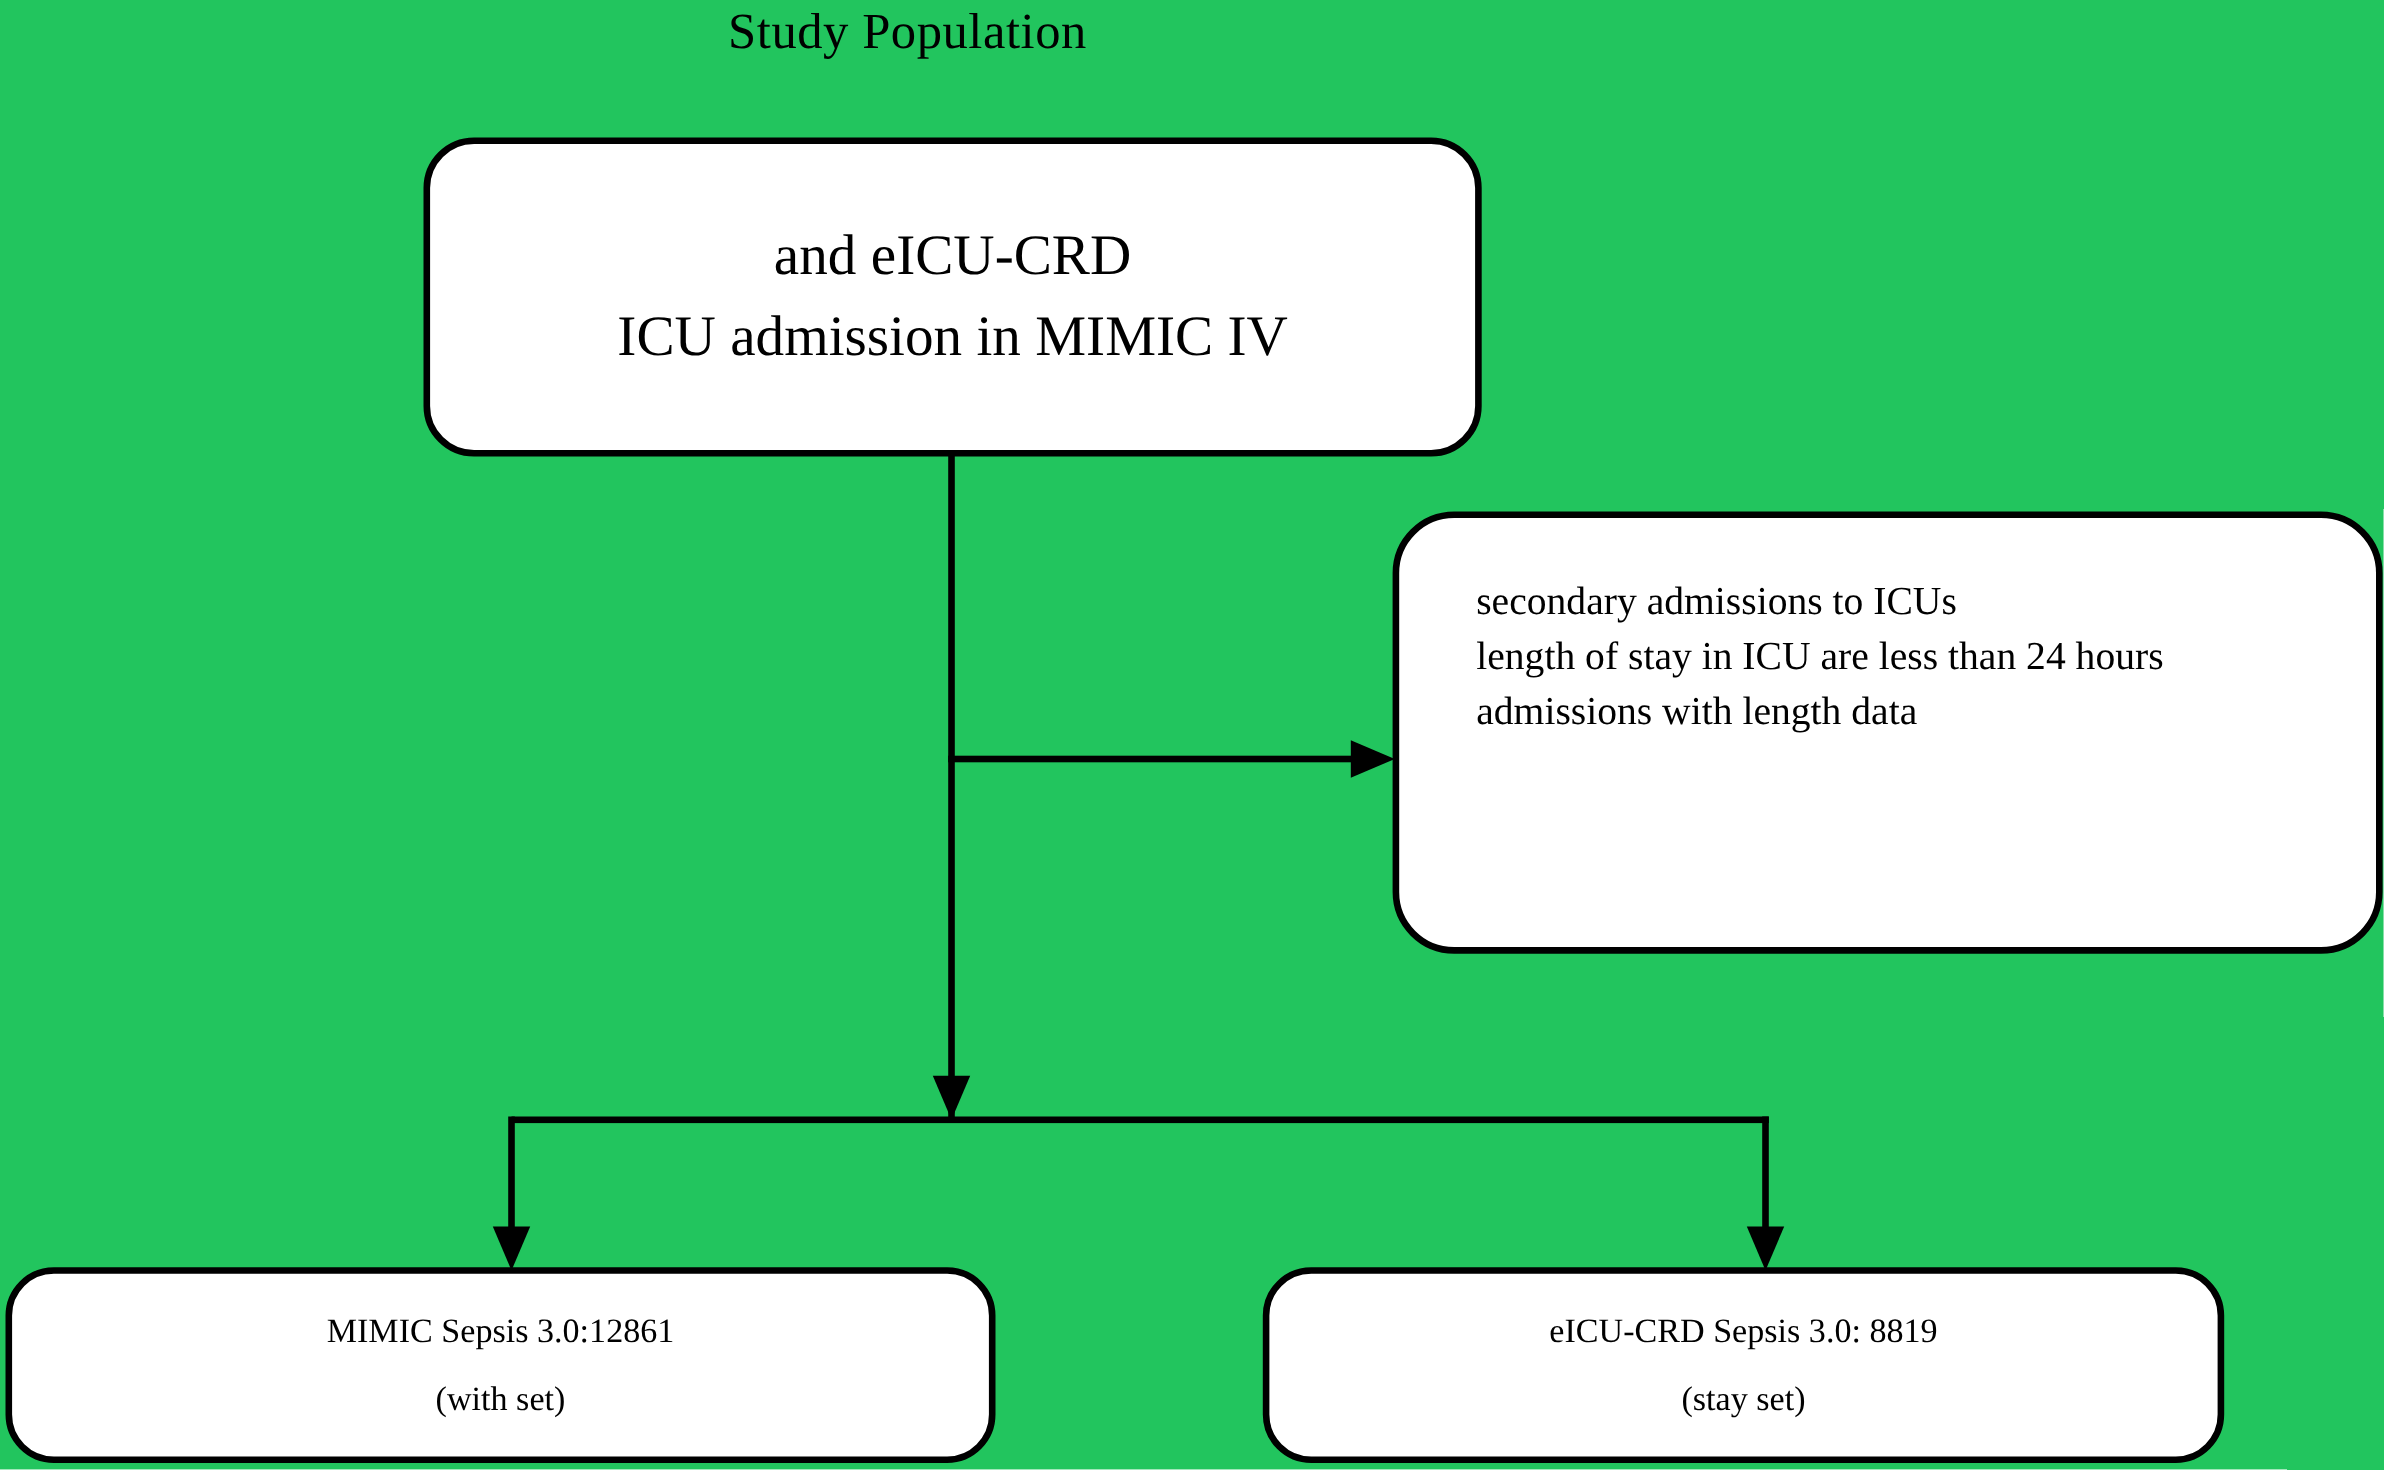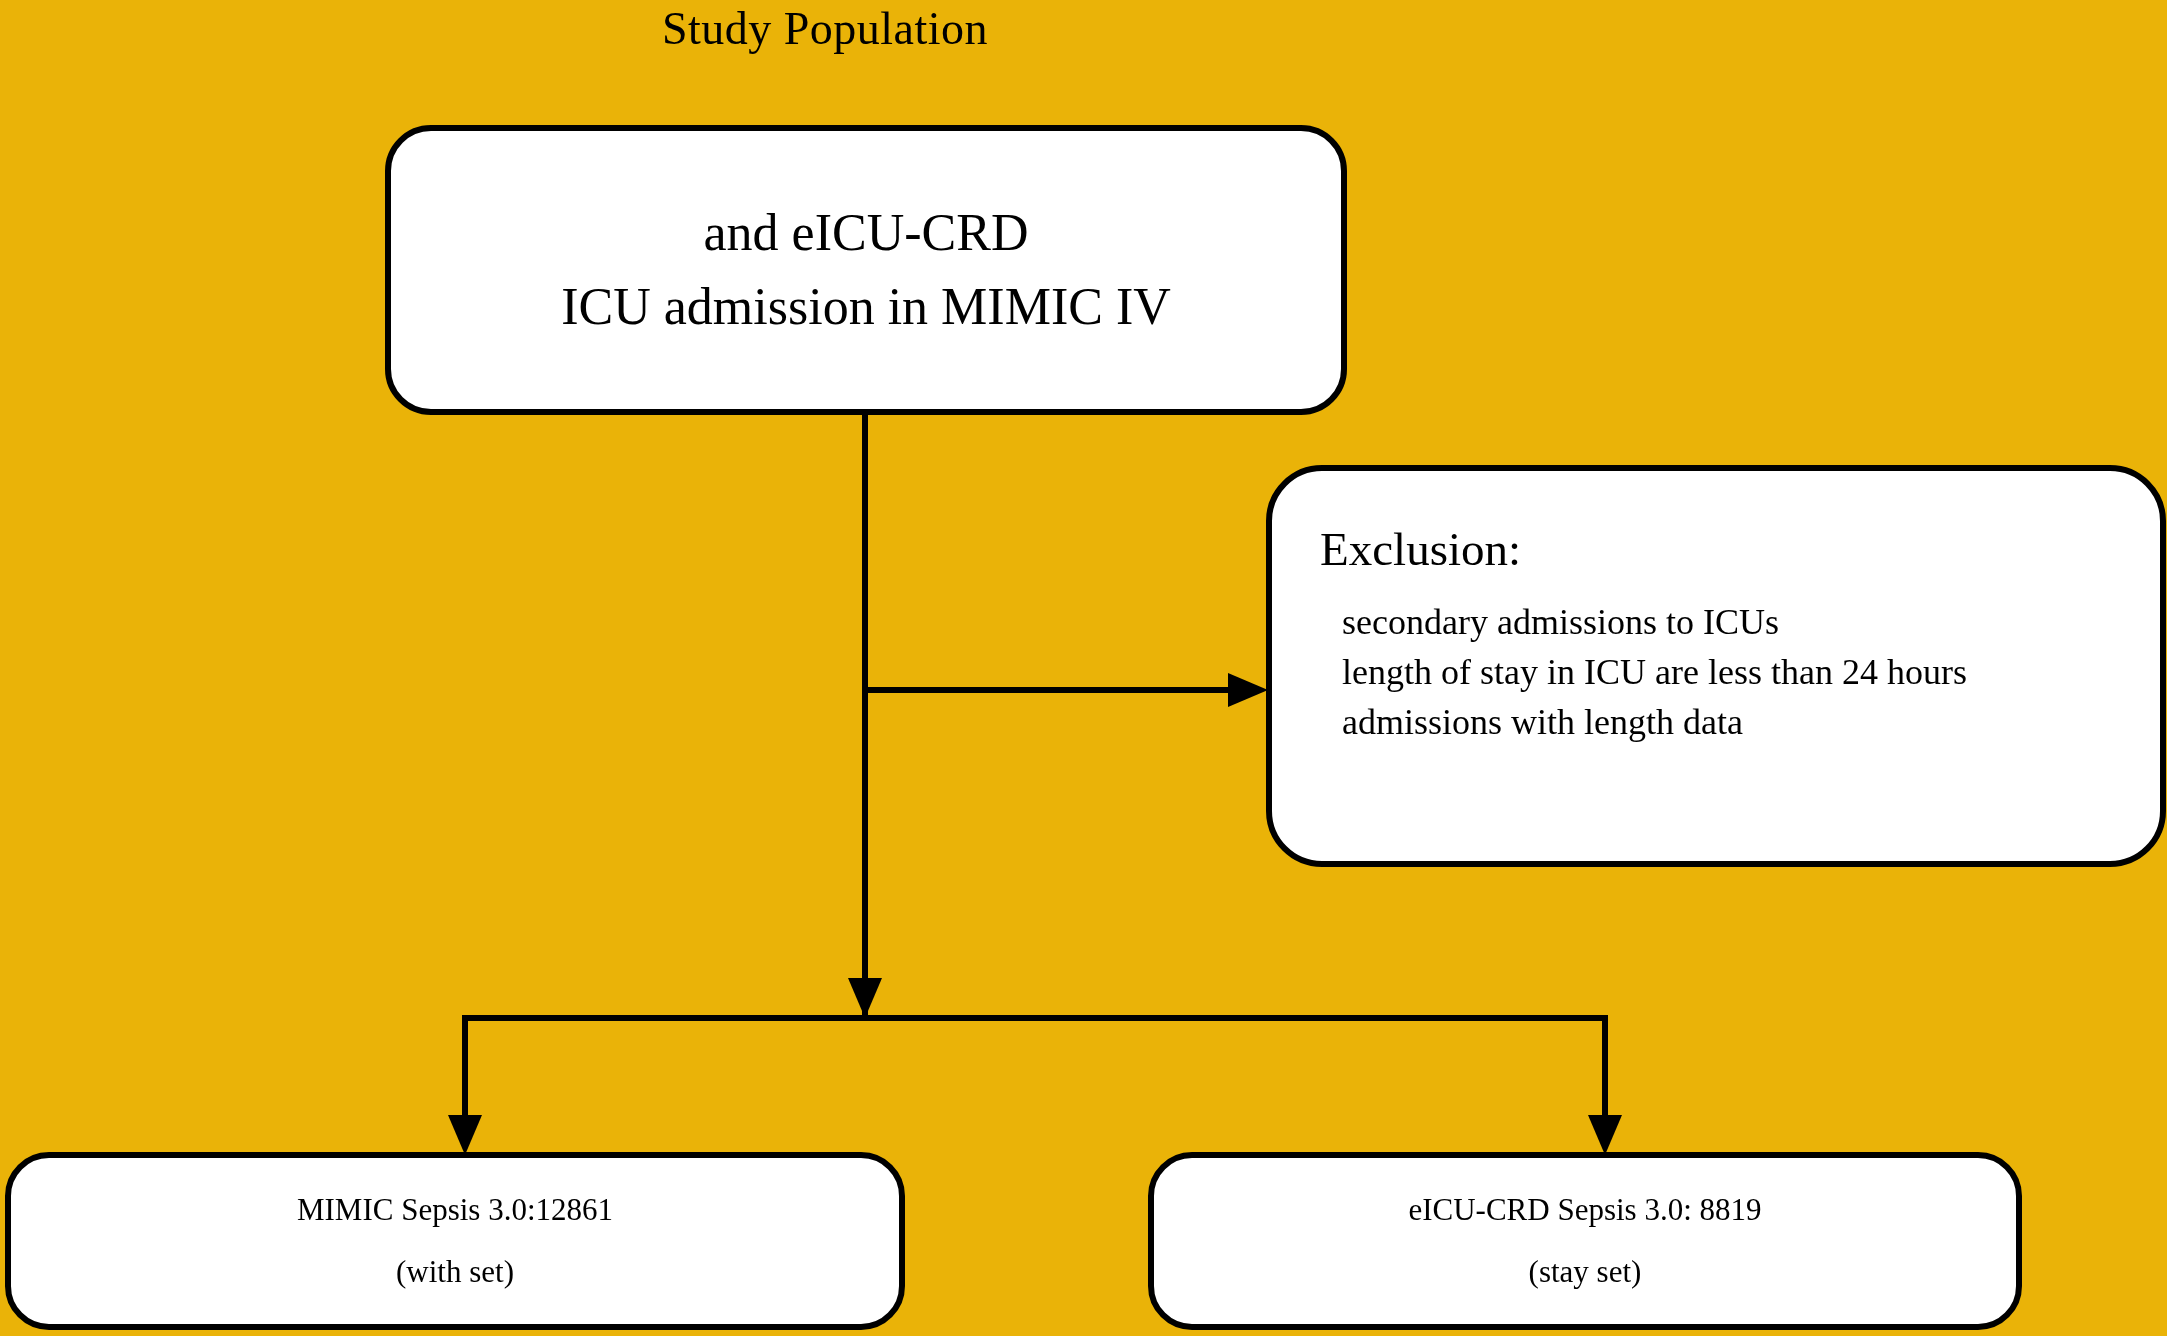--- a/index.html
+++ b/index.html
@@ -9,21 +9,21 @@
     background: #ffffff;
   }
   body {
     font-family: "Liberation Serif", "DejaVu Serif", serif;
     color: #000000;
   }
   #canvas {
     position: relative;
     width: 2167px;
     height: 1336px;
-    background: #eab308;
+    background: #22c55e;
     overflow: hidden;
   }
   
   #chart-title {
     position: absolute;
     left: 0;
     top: 2px;
     width: 1650px;
     text-align: center;
     font-size: 46px;
@@ -134,21 +134,20 @@
 <div id="canvas">
 
   <div id="chart-title">Study Population</div>
 
   <div class="node centered" id="node-source">
     <span class="node-line">and eICU-CRD</span>
     <span class="node-line">ICU admission in MIMIC IV</span>
   </div>
 
   <div class="node" id="node-exclusion">
-    <span class="excl-heading">Exclusion:</span>
     <span class="excl-item">secondary admissions to ICUs</span>
     <span class="excl-item">length of stay in ICU are less than 24 hours</span>
     <span class="excl-item">admissions with length data</span>
   </div>
 
   <div class="node centered" id="node-train">
     <span class="node-line">MIMIC Sepsis 3.0:12861</span>
     <span class="node-line">(with set)</span>
   </div>
 

